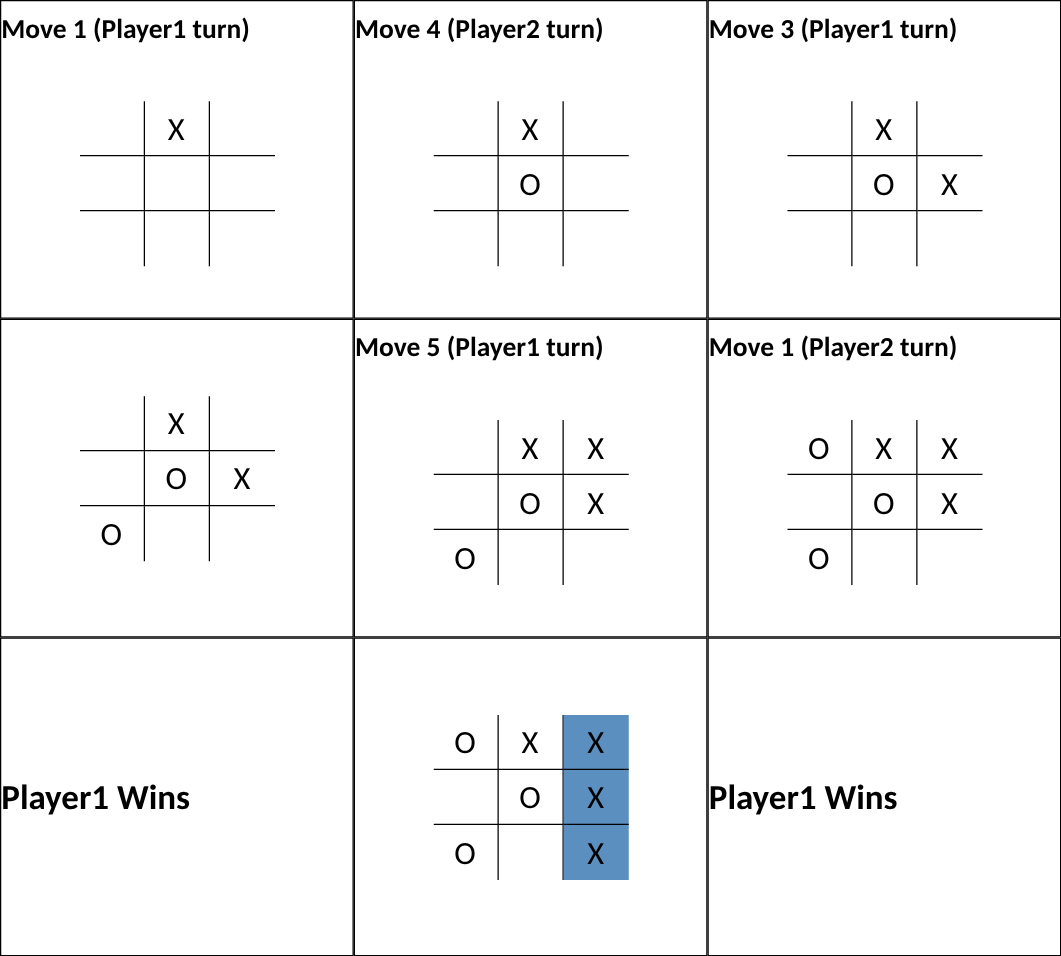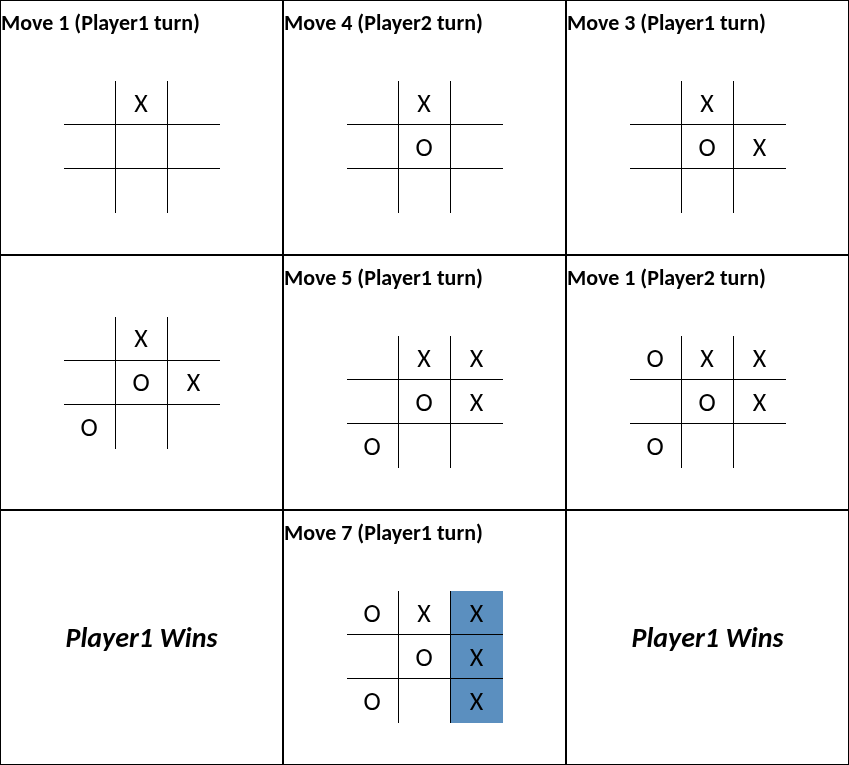--- a/index.html
+++ b/index.html
@@ -54,23 +54,21 @@
   
   .cell[data-col="0"] { border-right: 1px solid #000; }
   .cell[data-col="1"] { border-right: 1px solid #000; }
   .cell[data-row="0"] { border-bottom: 1px solid #000; }
   .cell[data-row="1"] { border-bottom: 1px solid #000; }
   .cell.highlight {
     background: #5b8fbf;
   }
   .win-panel {
     display: flex;
-    align-items: center;
     justify-content: center;
-    font-style: italic;
   }
   .win-text {
     font-size: 28px;
     font-weight: bold;
     color: #000;
   }
 </style>
 </head>
 <body>
 
@@ -175,21 +173,20 @@
         <div class="cell" data-row="2" data-col="2"></div>
       </div>
     </div>
   </div>
 
   <div class="panel win-panel">
     <div class="win-text">Player1 Wins</div>
   </div>
 
   <div class="panel">
-    <div class="panel-title">Move 7 (Player1 turn)</div>
     <div class="board-wrap">
       <div class="board">
         <div class="cell" data-row="0" data-col="0">O</div>
         <div class="cell" data-row="0" data-col="1">X</div>
         <div class="cell highlight" data-row="0" data-col="2">X</div>
         <div class="cell" data-row="1" data-col="0"></div>
         <div class="cell" data-row="1" data-col="1">O</div>
         <div class="cell highlight" data-row="1" data-col="2">X</div>
         <div class="cell" data-row="2" data-col="0">O</div>
         <div class="cell" data-row="2" data-col="1"></div>

